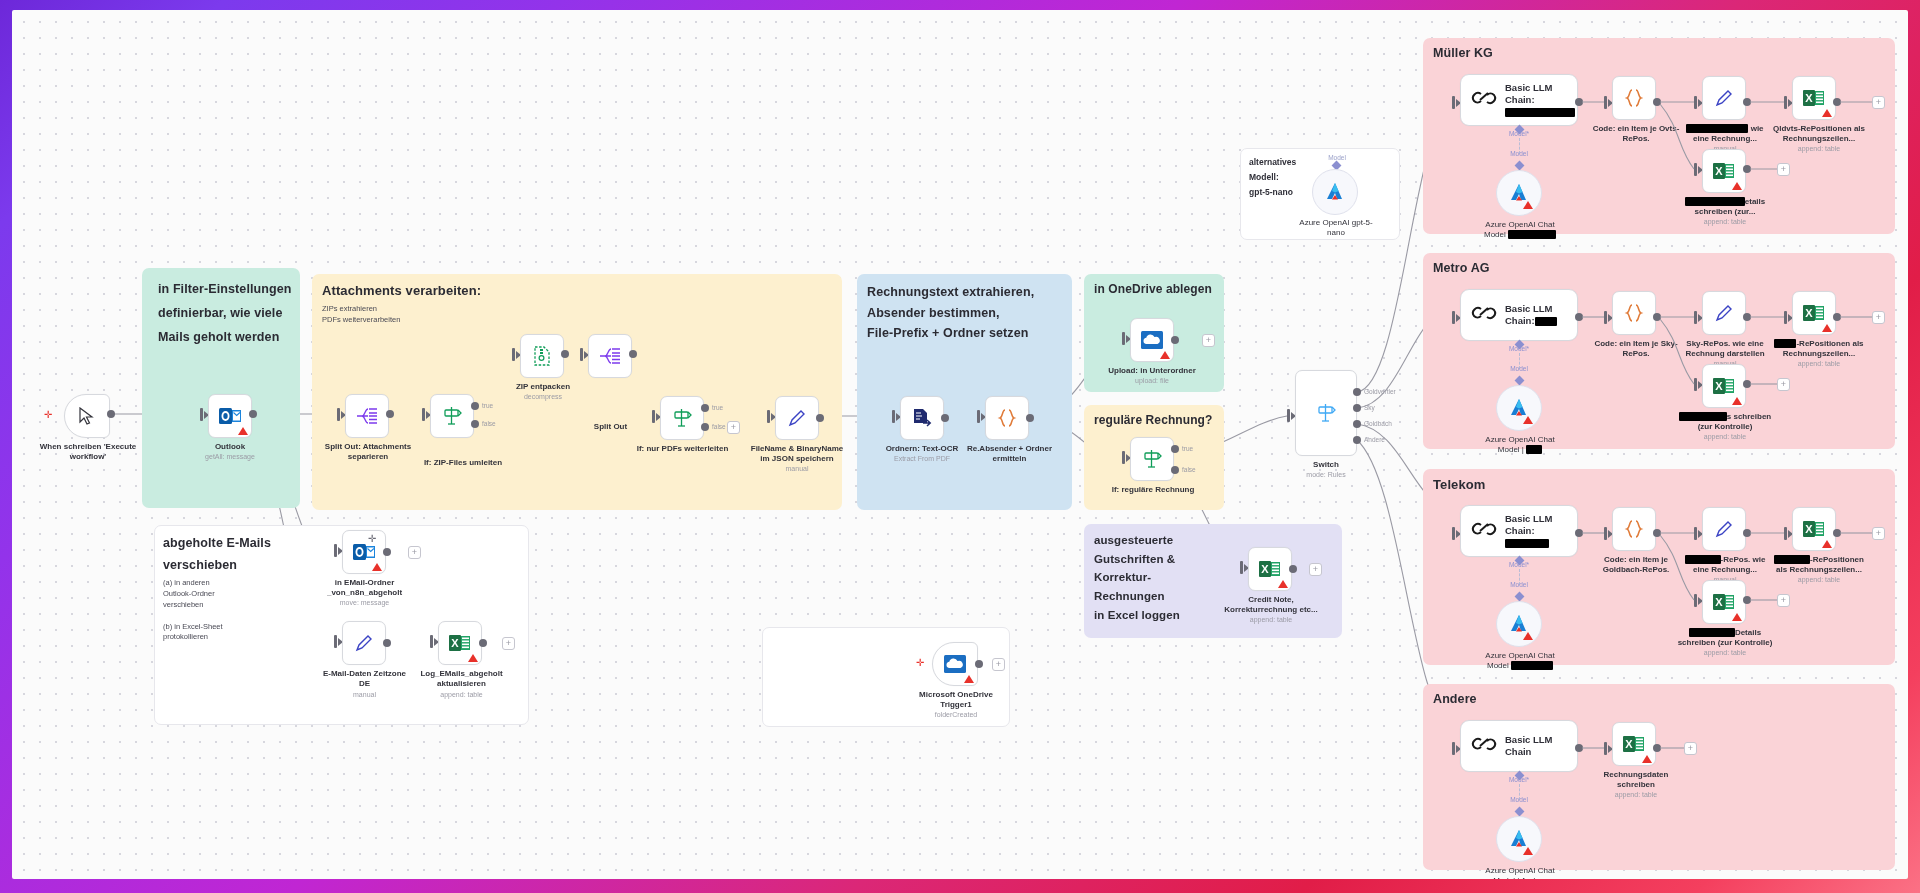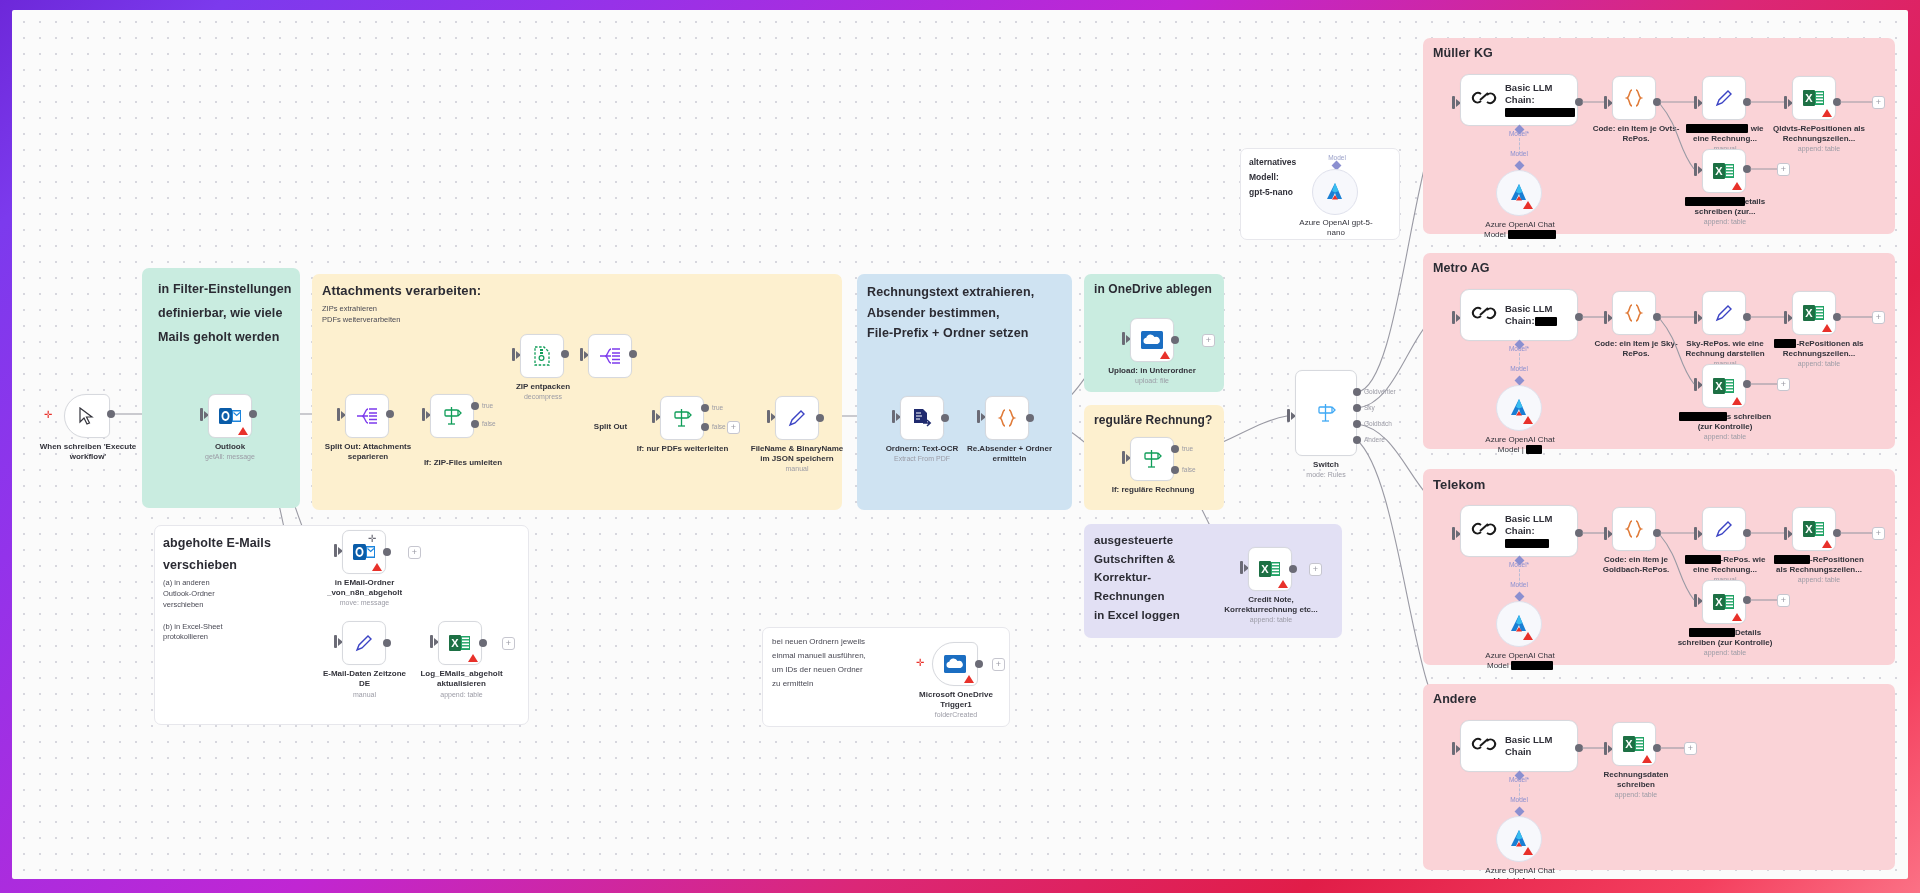--- a/index.html
+++ b/index.html
@@ -213,24 +213,20 @@
     <div class="grp-title" style="left:151px; top:523px; width:160px; font-size:12.5px; line-height:1.75;">abgeholte E-Mails
 verschieben</div>
     <div class="grp-sub" style="left:151px; top:568px; width:130px; font-size:7.5px;">(a) in anderen
 Outlook-Ordner
 verschieben
 
 (b) in Excel-Sheet
 protokollieren</div>
 
     <div class="grp" style="left:750px; top:617px; width:248px; height:100px; background:#ffffff; border:1px solid #e7e7ec;"></div>
-    <div class="grp-sub" style="left:760px; top:625px; width:140px; font-size:8px; line-height:1.75;">bei neuen Ordnern jeweils
-einmal manuell ausführen,
-um IDs der neuen Ordner
-zu ermitteln</div>
 
     <div class="grp" style="left:1228px; top:138px; width:160px; height:92px; background:#ffffff; border:1px solid #e7e7ec;"></div>
     <div class="grp-sub" style="left:1237px; top:145px; width:90px; font-size:8.5px; line-height:1.75; color:#2f2f38; font-weight:bold;">alternatives
 Modell:
 gpt-5-nano</div>
 
     <div class="grp" style="left:1411px; top:28px; width:472px; height:196px; background:#fad3d7;"></div>
     <div class="grp-title" style="left:1421px; top:36px; font-size:12.5px;">Müller KG</div>
 
     <div class="grp" style="left:1411px; top:243px; width:472px; height:196px; background:#fad3d7;"></div>

